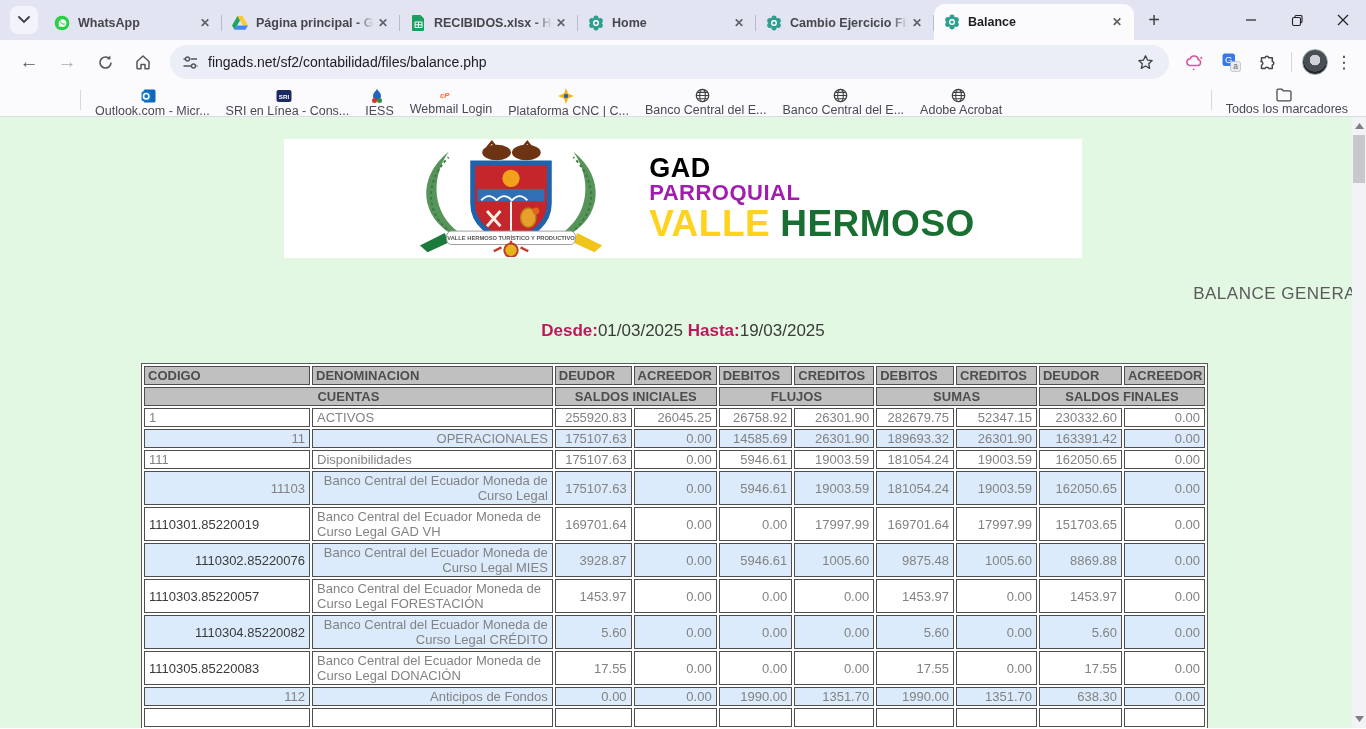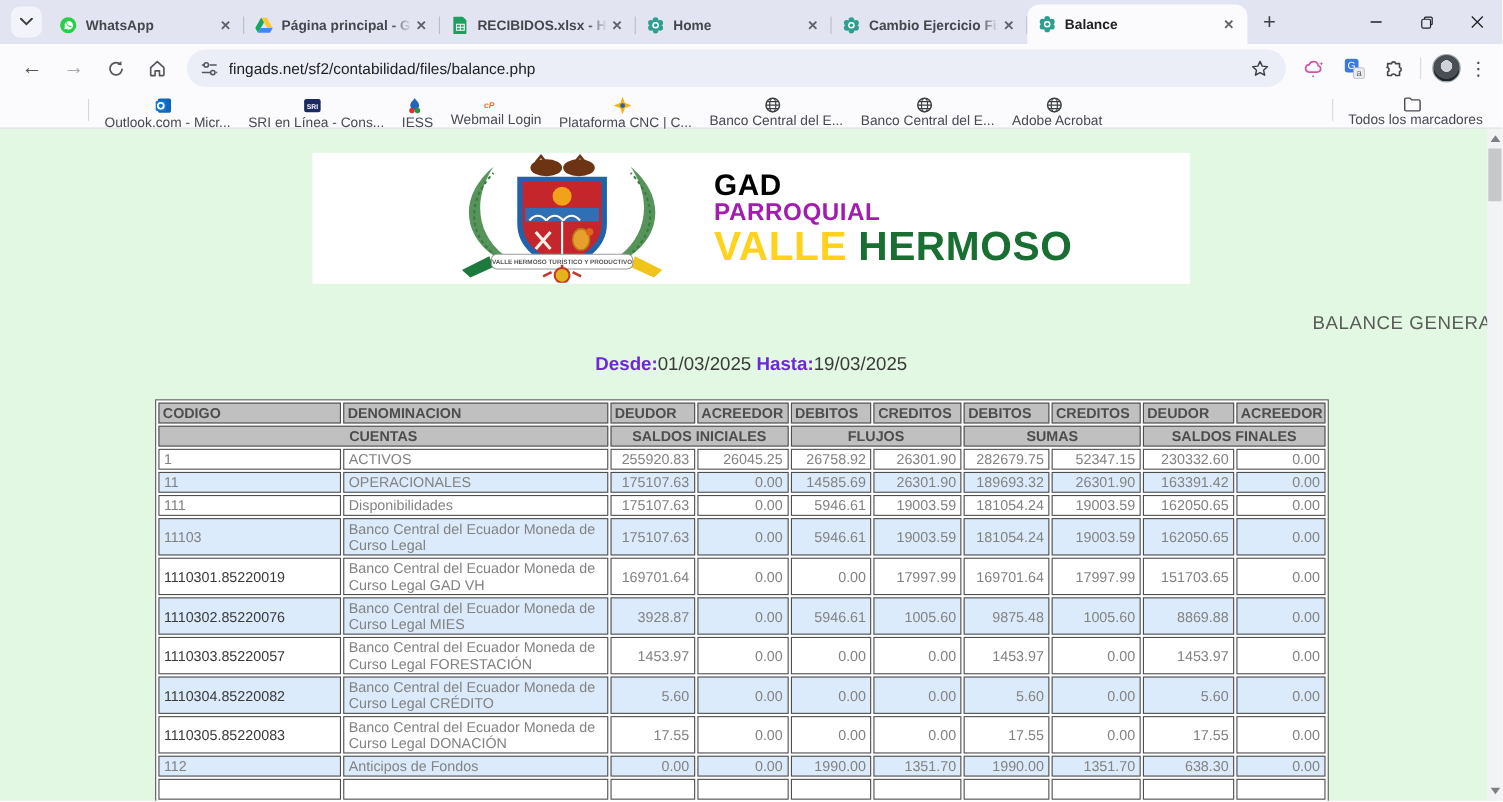--- a/index.html
+++ b/index.html
@@ -43,29 +43,29 @@
   .logo-box { width:798px; height:119px; background:#fff; margin:22px auto 0 auto; display:flex; align-items:center; justify-content:center; gap:18px; }
   .logo-text { line-height:1.02; font-weight:800; letter-spacing:.5px; }
   .logo-text .l1 { font-size:27px; color:#000000; }
   .logo-text .l2 { font-size:22px; color:#a21caf; }
   .logo-text .l3 { font-size:37px; }
   .logo-text .valle { color:#ffd21c; }
   .logo-text .hermoso { color:#186f31; margin-left:10px; }
 
   .page-title { text-align:right; margin-top:26px; font-size:17px; color:#5a5a5a; letter-spacing:.5px; }
   .date-line { text-align:center; margin-top:17px; font-size:17px; color:#3a3a3a; }
-  .date-line b { color:#6d28d9; }
+  .date-line b { color:#be185d; }
 
   .tablewrap { margin:22px 0 0 141px; }
   table.balance { border-collapse:separate; border-spacing:2px; background:#fff; border:1px solid #5a5a5a; width:1067px; table-layout:fixed; }
   table.balance th, table.balance td { border:1px solid #4e4e4e; font-size:13px; overflow:hidden; }
   table.balance th { background:#c0c0c0; color:#4d4d4d; font-weight:bold; height:18px; padding:1px 3px; text-align:left; }
   table.balance th.grp { text-align:center; }
   table.balance td { color:#828282; padding:1px 4px; height:19px; background:#fff; }
-  table.balance tr.shade td { background:#dcebfb; }
+  table.balance tr.shade td { background:#dcebfb;text-align:right; }
   table.balance td.num { text-align:right; }
   table.balance td.code-dark { color:#3a3a3a; }
 
   
   .scrollbar { position:absolute; right:0; top:117px; width:14px; height:612px; background:#f2f3f5; }
   .sb-arrow { position:absolute; left:0; width:14px; height:14px; display:flex; align-items:center; justify-content:center; cursor:pointer; }
   .sb-arrow svg { display:block; }
   .sb-thumb { position:absolute; left:1px; top:18px; width:12px; height:48px; background:#c6c8ca; cursor:pointer; }
 </style>
 </head>

